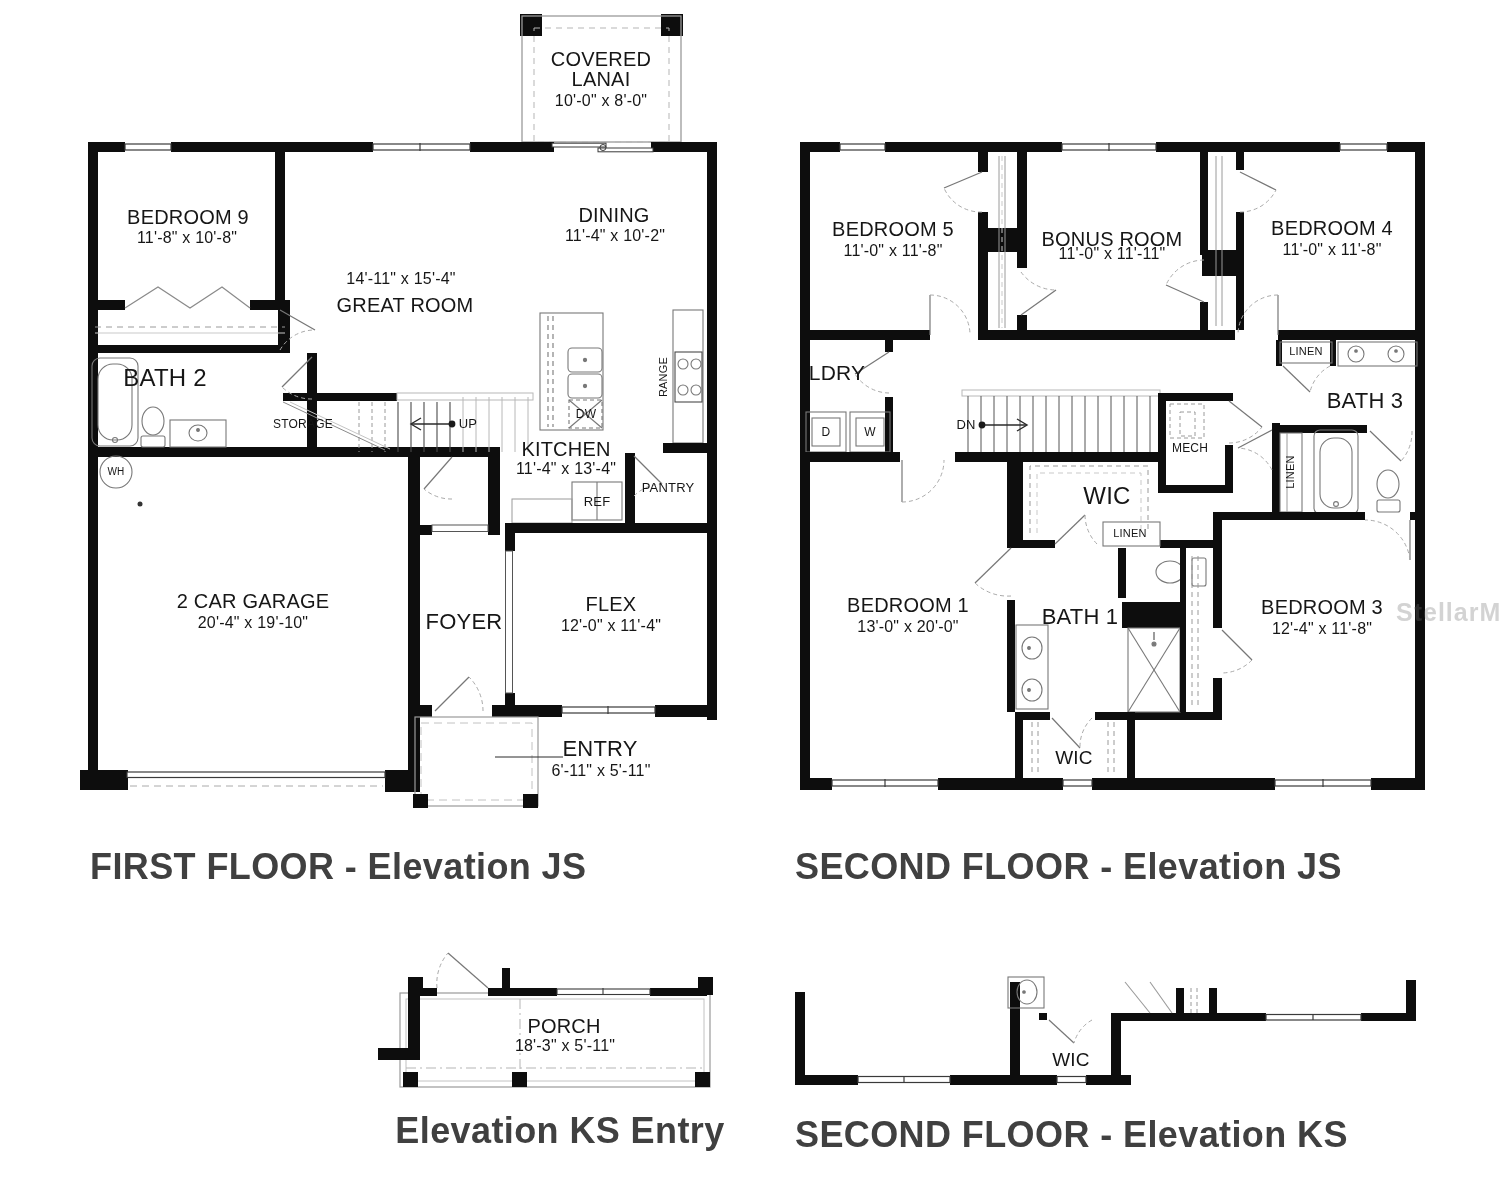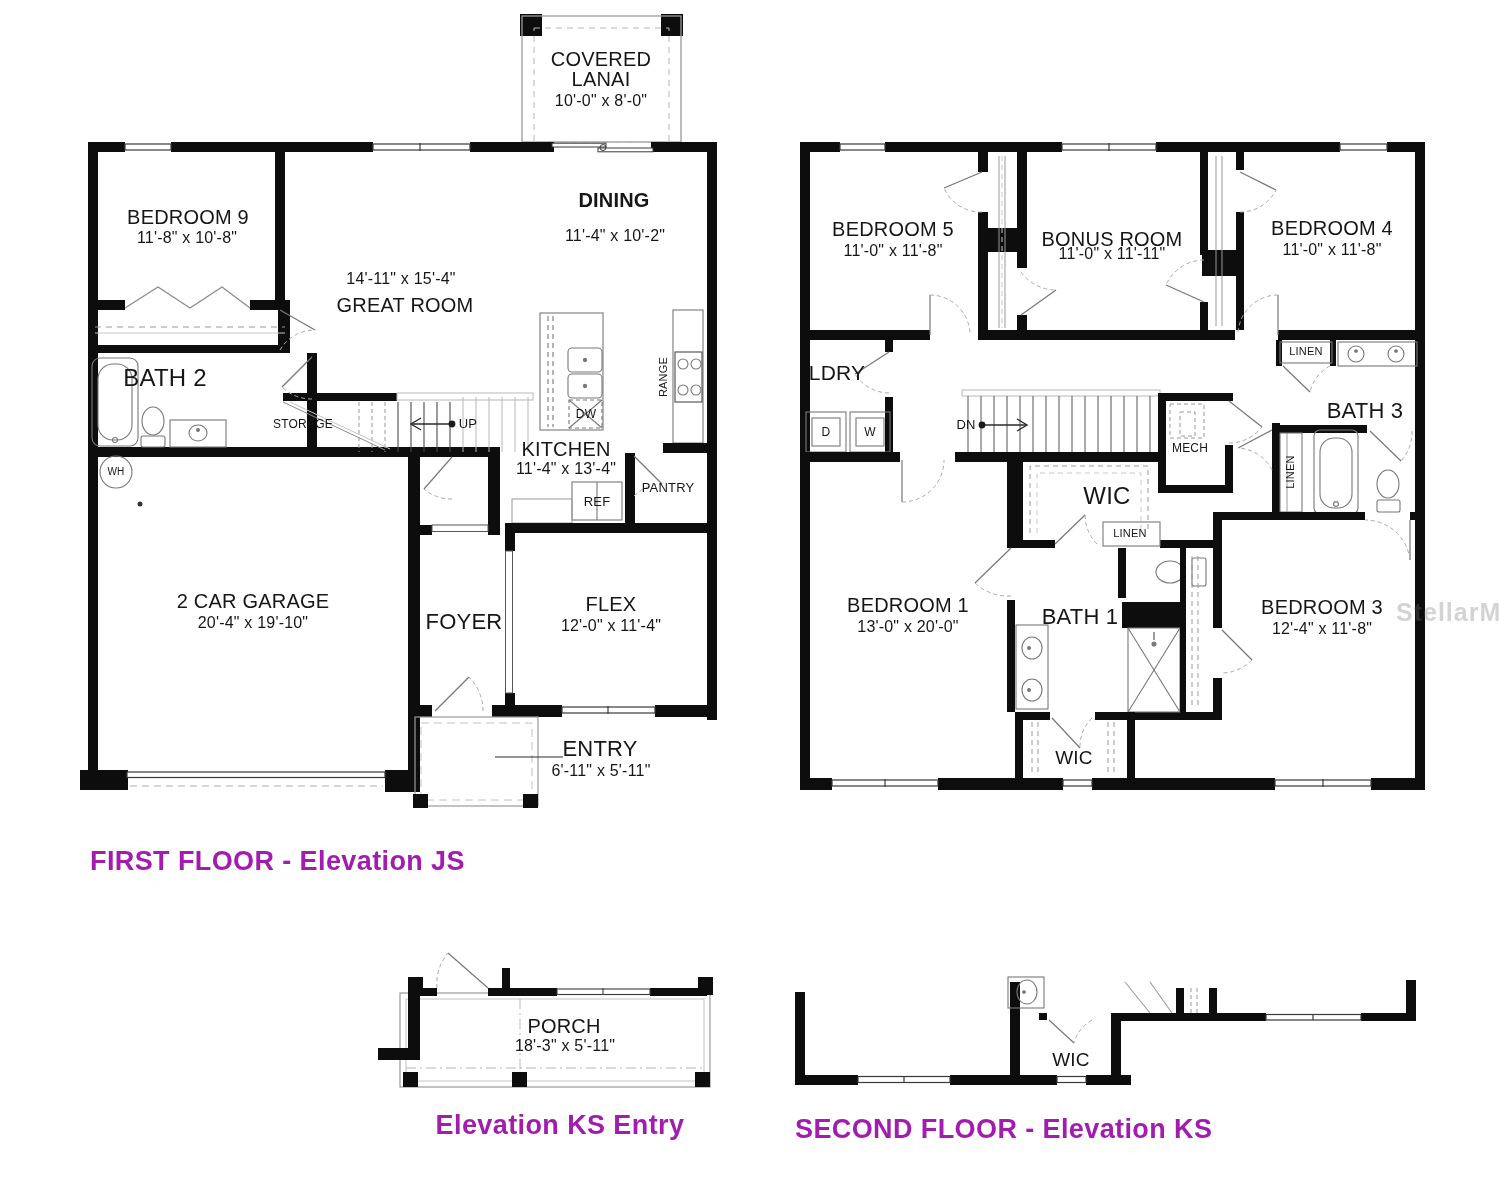--- a/index.html
+++ b/index.html
@@ -8,21 +8,21 @@
   svg.plan{position:absolute;left:0;top:0;}
   .lbl{position:absolute;transform:translate(-50%,-50%);color:#161616;text-align:center;
        white-space:nowrap;line-height:1.02;letter-spacing:.2px;}
   .lbl.wrap{white-space:normal;}
   .lbl.rot{transform:translate(-50%,-50%) rotate(-90deg);}
   .name{font-size:20px;}
   .dims{font-size:16px;}
   .small{font-size:12px;}
   .med{font-size:22px;}
   .big{font-size:24px;}
-  .title{position:absolute;font-weight:bold;font-size:27px;color:#a21caf;letter-spacing:.4px;
+  .title{position:absolute;font-weight:bold;font-size:36px;color:#404040;letter-spacing:.4px;
          font-family:"Liberation Sans",sans-serif;white-space:nowrap;}
   .title.center{transform:translateX(-50%);}
   .watermark{position:absolute;left:1396px;top:598px;font-size:25px;font-weight:bold;
              color:rgba(110,110,110,0.30);letter-spacing:1px;white-space:nowrap;}
 </style>
 </head>
 <body>
 
 <div class="canvas">
 
@@ -446,21 +446,21 @@
 
   <div class="lbl wrap name" style="left:601px;top:69px;width:140px;">COVERED LANAI</div>
   <div class="lbl dims" style="left:601px;top:101px;">10'-0" x 8'-0"</div>
 
   <div class="lbl name" style="left:188px;top:217px;">BEDROOM 9</div>
   <div class="lbl dims" style="left:187px;top:238px;">11'-8" x 10'-8"</div>
 
   <div class="lbl name" style="left:405px;top:257px;margin-top:48px;">GREAT ROOM</div>
   <div class="lbl dims" style="left:401px;top:279px;">14'-11" x 15'-4"</div>
 
-  <div class="lbl name" style="left:614px;top:200px;font-weight:bold;">DINING</div>
+  <div class="lbl name" style="left:614px;top:215px;">DINING</div>
   <div class="lbl dims" style="left:615px;top:236px;">11'-4" x 10'-2"</div>
 
   <div class="lbl name" style="left:566px;top:449px;text-align:right;">KITCHEN</div>
   <div class="lbl dims" style="left:566px;top:469px;">11'-4" x 13'-4"</div>
 
   <div class="lbl big" style="left:165px;top:378px;">BATH 2</div>
   <div class="lbl small" style="left:303px;top:424px;">STORAGE</div>
   <div class="lbl small" style="left:468px;top:424px;font-size:13px;">UP</div>
   <div class="lbl small" style="left:586px;top:414px;">DW</div>
   <div class="lbl small rot" style="left:664px;top:377px;font-size:11px;">RANGE</div>
@@ -490,34 +490,35 @@
   <div class="lbl name" style="left:1332px;top:228px;">BEDROOM 4</div>
   <div class="lbl dims" style="left:1332px;top:250px;">11'-0" x 11'-8"</div>
 
   <div class="lbl" style="left:837px;top:373px;font-size:21px;">LDRY</div>
   <div class="lbl small" style="left:826px;top:432px;">D</div>
   <div class="lbl small" style="left:870px;top:432px;">W</div>
   <div class="lbl small" style="left:966px;top:425px;font-size:13px;">DN</div>
   <div class="lbl small" style="left:1190px;top:448px;">MECH</div>
   <div class="lbl big" style="left:1107px;top:496px;">WIC</div>
   <div class="lbl small" style="left:1130px;top:534px;font-size:11px;">LINEN</div>
-  <div class="lbl med" style="left:1365px;top:411px;">BATH 3</div>
+  <div class="lbl med" style="left:1365px;top:401px;">BATH 3</div>
   <div class="lbl small" style="left:1306px;top:352px;font-size:11px;">LINEN</div>
   <div class="lbl small rot" style="left:1291px;top:472px;font-size:11px;">LINEN</div>
 
   <div class="lbl name" style="left:908px;top:605px;">BEDROOM 1</div>
   <div class="lbl dims" style="left:908px;top:627px;">13'-0" x 20'-0"</div>
 
   <div class="lbl med" style="left:1080px;top:617px;">BATH 1</div>
 
   <div class="lbl name" style="left:1322px;top:607px;">BEDROOM 3</div>
   <div class="lbl dims" style="left:1322px;top:629px;">12'-4" x 11'-8"</div>
 
   <div class="lbl" style="left:1074px;top:758px;font-size:19px;">WIC</div>
 
+  <div class="title" style="left:795px;top:846px;">SECOND FLOOR - Elevation JS</div>
 
   <div class="lbl name" style="left:564px;top:1026px;">PORCH</div>
   <div class="lbl dims" style="left:565px;top:1046px;">18'-3" x 5'-11"</div>
   <div class="title center" style="left:560px;top:1110px;">Elevation KS Entry</div>
 
   <div class="lbl" style="left:1071px;top:1060px;font-size:19px;">WIC</div>
   <div class="title" style="left:795px;top:1114px;">SECOND FLOOR - Elevation KS</div>
 
   <div class="watermark">StellarMLS</div>
 </div>

